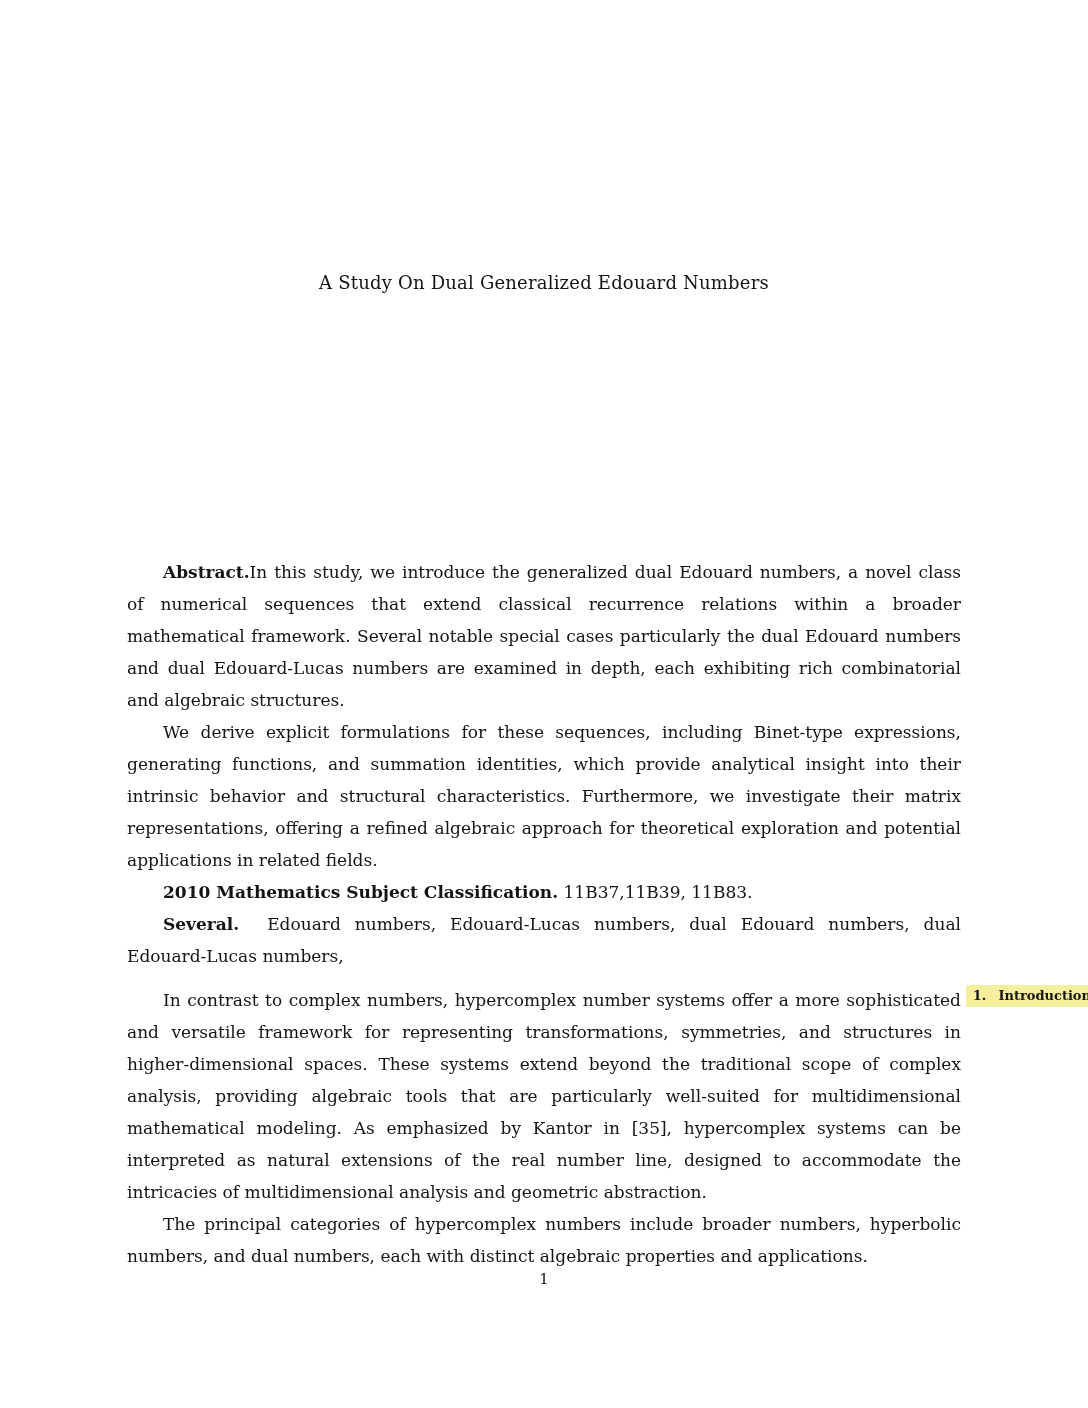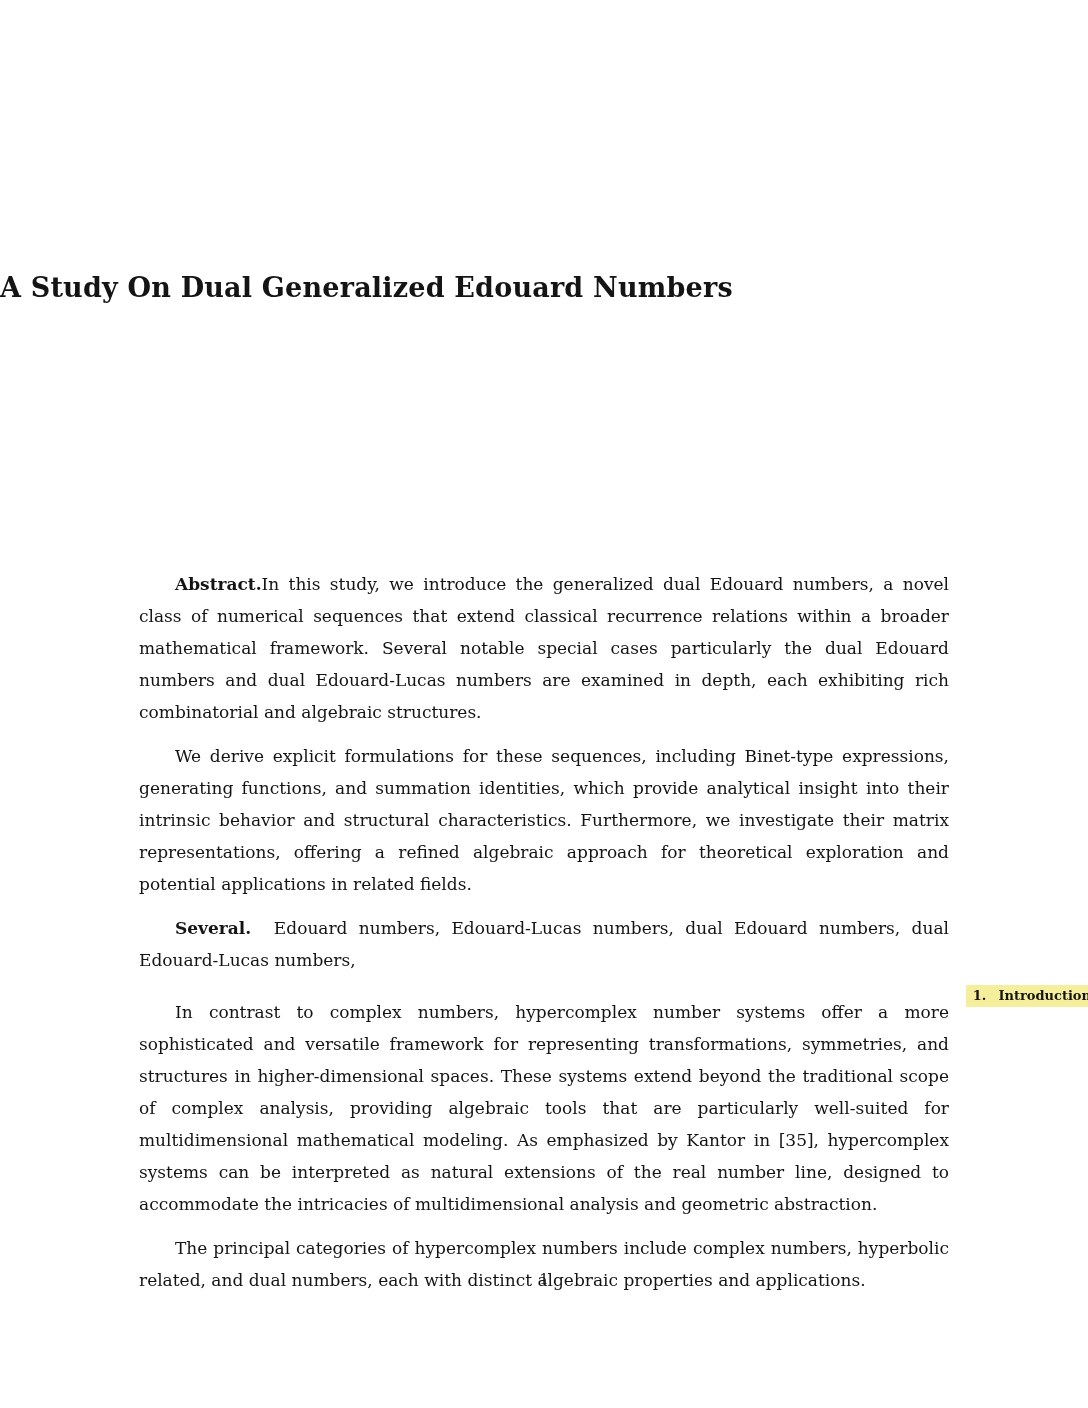--- a/index.html
+++ b/index.html
@@ -14,38 +14,38 @@
     background: #ffffff;
     font-family: "DejaVu Serif", "Liberation Serif", serif;
     color: #141414;
     overflow: hidden;
   }
   .paper-title {
     position: absolute;
     top: 272px;
     left: 0;
     width: 100%;
-    text-align: left;
-    font-size: 27px;
-    font-weight: bold;
+    text-align: center;
+    font-size: 18px;
+    font-weight: normal;
     letter-spacing: 0.2px;
     margin: 0;
   }
   .text-block {
     position: absolute;
     left: 127px;
     width: 834px;
     font-size: 17px;
     line-height: 32px;
     text-align: justify;
   }
   .abstract-block { top: 556px; }
   .intro-block { top: 984px; }
   .text-block p {
-    margin: 12px;
+    margin: 0;
     text-indent: 36px;
   }
   .bold-label { font-weight: bold; }
   .section-heading {
     position: absolute;
     top: 978px;
     left: 0;
     width: 100%;
     text-align: right;
     font-size: 13px;
@@ -69,27 +69,28 @@
 </head>
 <body>
 
 <div class="page">
 
   <h1 class="paper-title">A Study On Dual Generalized Edouard Numbers</h1>
 
   <div class="text-block abstract-block">
     <p><span class="bold-label">Abstract.</span><span>In this study, we introduce the generalized dual Edouard numbers, a novel class of numerical sequences that extend classical recurrence relations within a broader mathematical framework.  Several notable special cases particularly the dual Edouard numbers and dual Edouard-Lucas numbers are examined in depth, each exhibiting rich combinatorial and algebraic structures.</span></p>
     <p>We derive explicit formulations for these sequences, including Binet-type expressions, generating functions, and summation identities, which provide analytical insight into their intrinsic behavior and structural characteristics.  Furthermore, we investigate their matrix representations, offering a refined algebraic approach for theoretical exploration and potential applications in related fields.</p>
+    <p><span class="bold-label">2010 Mathematics Subject Classification.</span> <span>11B37,11B39, 11B83.</span></p>
     <p><span class="bold-label">Several.</span>&nbsp; <span>Edouard numbers, Edouard-Lucas numbers, dual Edouard numbers, dual Edouard-Lucas numbers,</span></p>
   </div>
 
   <h2 class="section-heading">
     <span class="highlight"><span class="sec-num">1.</span><span>Introduction</span></span>
   </h2>
 
   <div class="text-block intro-block">
     <p>In contrast to complex numbers, hypercomplex number systems offer a more sophisticated and versatile framework for representing transformations, symmetries, and structures in higher-dimensional spaces. These systems extend beyond the traditional scope of complex analysis, providing algebraic tools that are particularly well-suited for multidimensional mathematical modeling.  As emphasized by Kantor in [35], hypercomplex systems can be interpreted as natural extensions of the real number line, designed to accommodate the intricacies of multidimensional analysis and geometric abstraction.</p>
-    <p>The principal categories of hypercomplex numbers include complex numbers, hyperbolic related, and dual numbers, each with distinct algebraic properties and applications.</p>
+    <p>The principal categories of hypercomplex numbers include broader numbers, hyperbolic numbers, and dual numbers, each with distinct algebraic properties and applications.</p>
   </div>
 
   <div class="page-number">1</div>
 
 </div>
 
 </body></html>

